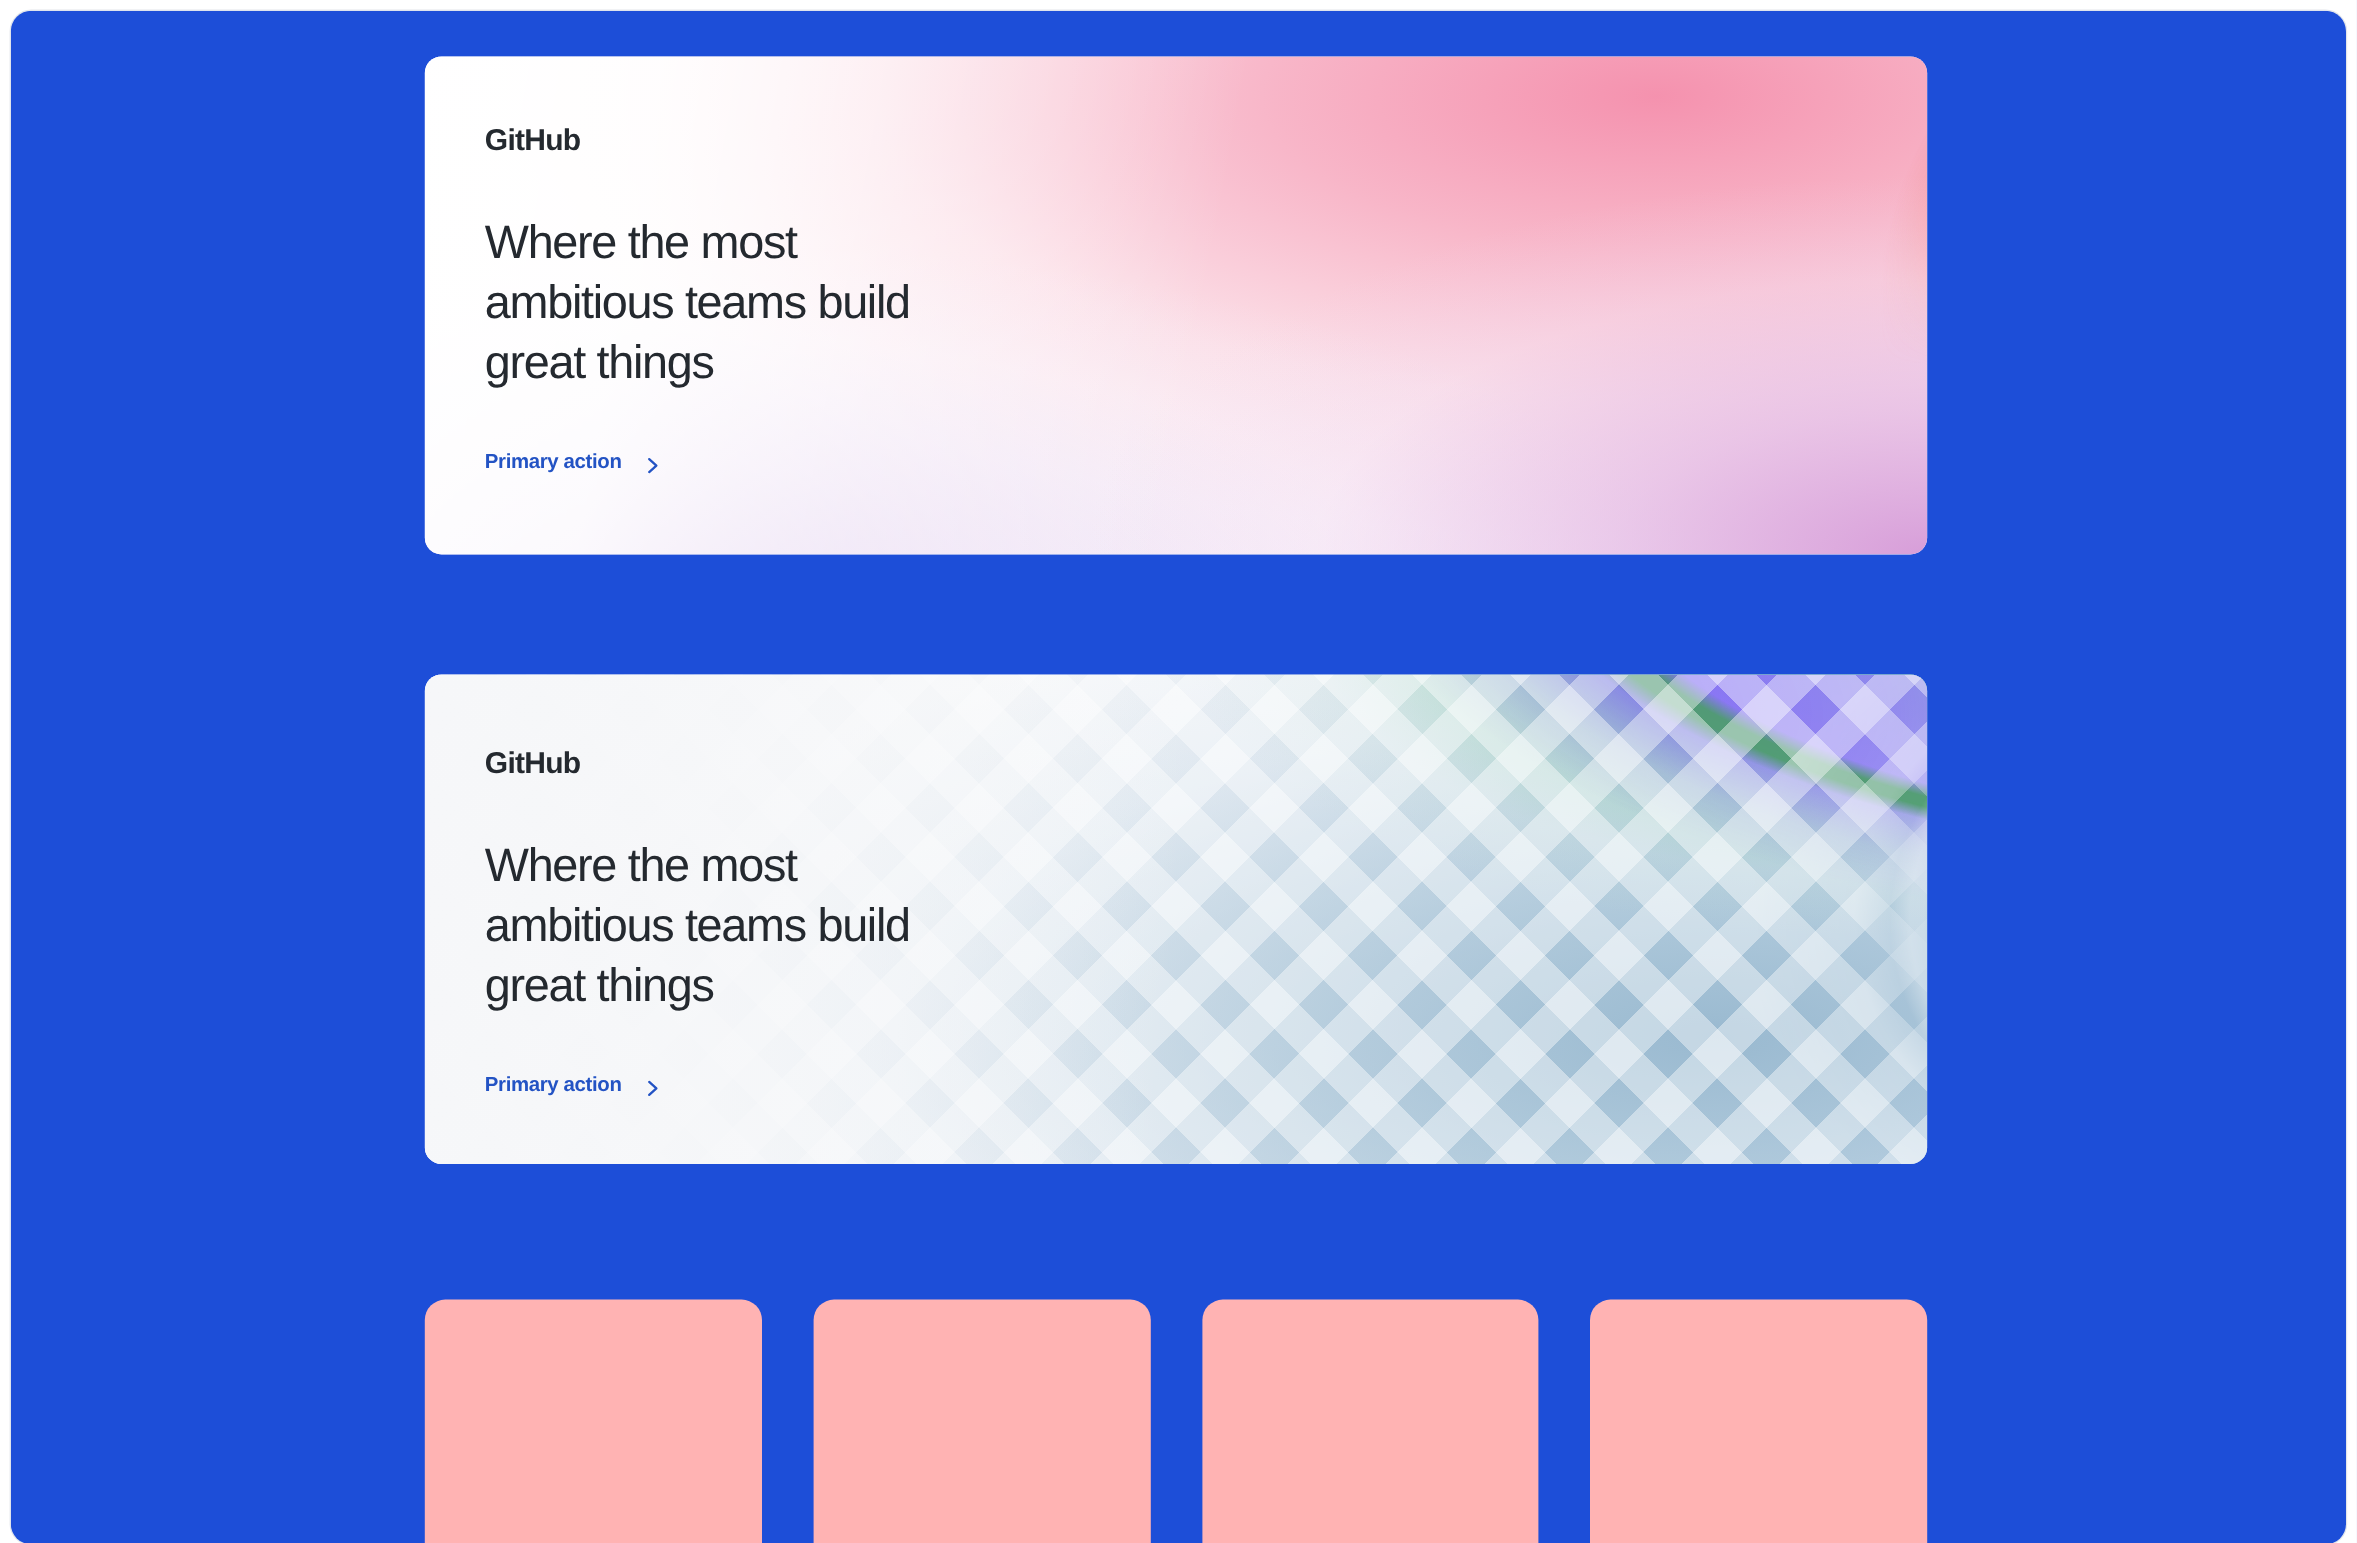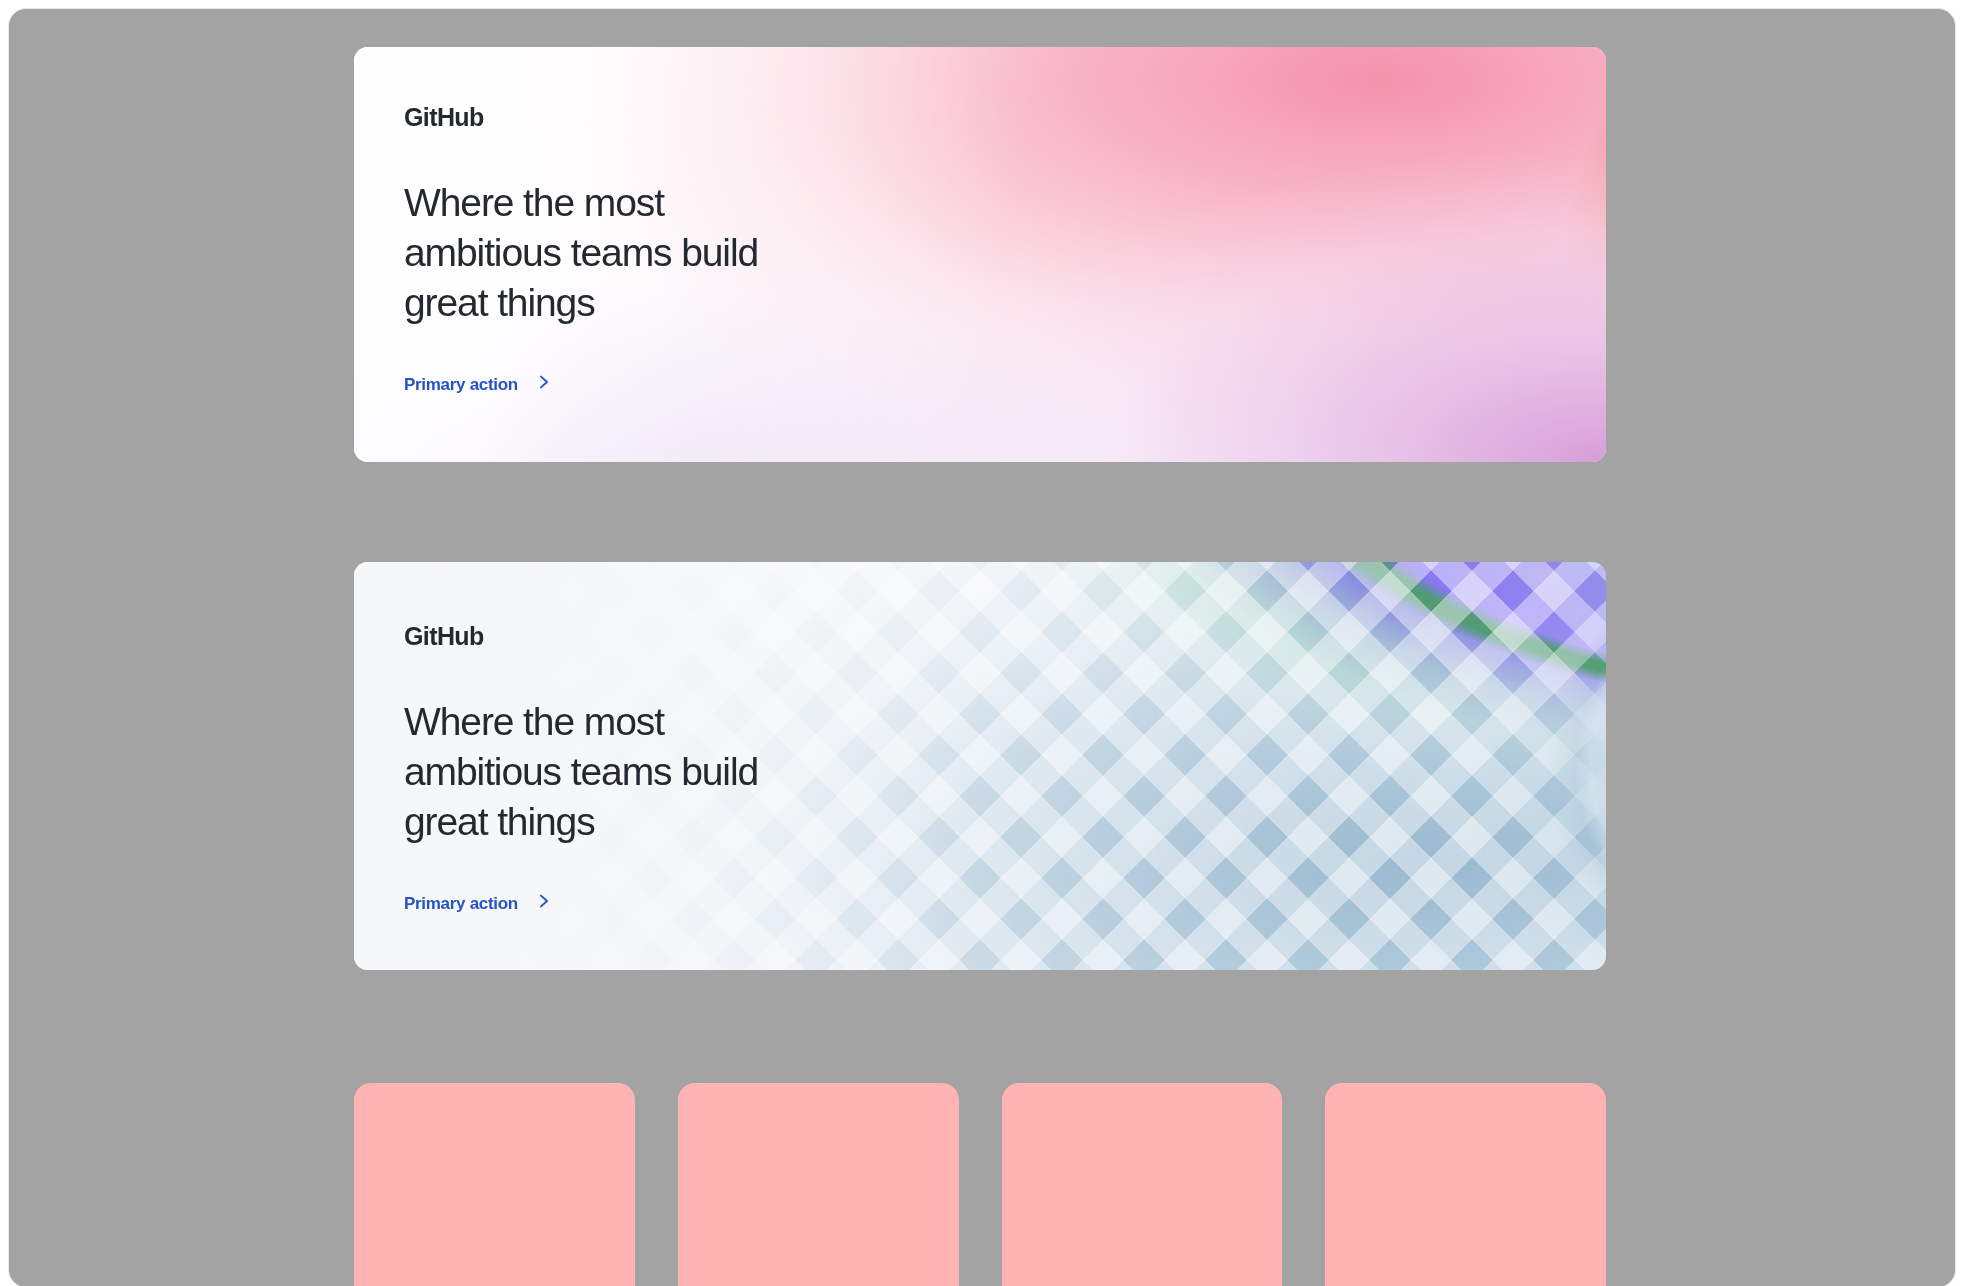--- a/index.html
+++ b/index.html
@@ -64,21 +64,21 @@
     font-size: 39px;
     font-weight: normal;
     letter-spacing: -1.1px;
     line-height: 50px;
     color: #24292f;
     white-space: pre-line;
   }
 
   .primary-action {
     display: inline-flex;
-    align-items: flex-start;
+    align-items: flex-end;
     gap: 21px;
     font-size: 17px;
     font-weight: bold;
     letter-spacing: -0.3px;
     color: #2353c4;
     text-decoration: none;
     cursor: pointer;
     width: fit-content;
   }
   .chevron-icon { display: block; width: 11px; height: 14px; }
@@ -254,21 +254,21 @@
   .placeholder-tile {
     flex: 1 1 0;
     height: 100%;
     border-radius: 17px;
   }
 </style>
 </head>
 <body>
 
 <div id="app-frame" style="border-color: rgb(227, 230, 234);">
-  <div id="page-canvas" style="background-color: #a3a3a3;">
+  <div id="page-canvas" style="background-color: #1d4ed8;">
 
     <section class="hero-card" id="hero-card-pink">
       <div class="bg-layer" id="pink-blob-main"></div>
       <div class="bg-layer" id="pink-blob-lavender"></div>
       <div class="bg-layer" id="pink-blob-violet"></div>
       <div class="bg-layer" id="pink-blob-coral"></div>
       <div class="bg-layer" id="pink-text-scrim"></div>
 
       <div class="hero-content">
         <div class="brand-wordmark" style="color: rgb(36, 41, 47);">GitHub</div>

